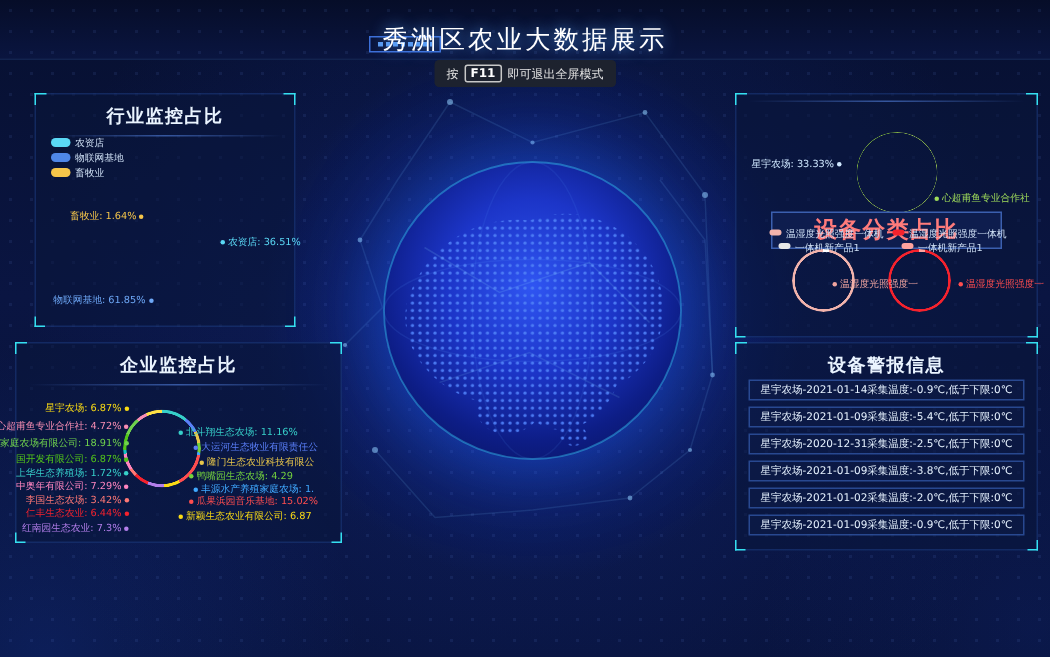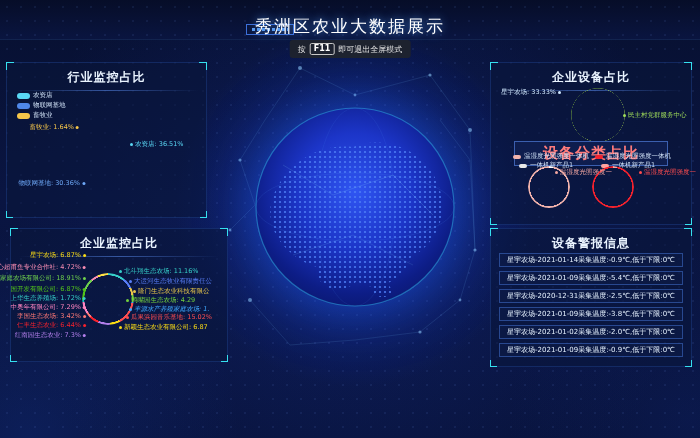--- a/index.html
+++ b/index.html
@@ -39,45 +39,45 @@
     border-top:1px solid #35e0f0;border-left:1px solid #35e0f0;}
   .panel::after{content:"";position:absolute;top:-1px;right:-1px;width:7px;height:7px;
     border-top:1px solid #35e0f0;border-right:1px solid #35e0f0;}
   .corner{position:absolute;width:7px;height:7px;}
   .corner.bl{left:-1px;bottom:-1px;border-left:1px solid #35e0f0;border-bottom:1px solid #35e0f0;}
   .corner.br{right:-1px;bottom:-1px;border-right:1px solid #35e0f0;border-bottom:1px solid #35e0f0;}
   .panel-title{margin-top:6px;text-align:center;font-size:12px;font-weight:bold;
     color:#eaf4ff;letter-spacing:1px;}
   .panel-rule{height:1px;margin:4px 8px 0;
     background:linear-gradient(90deg,transparent,rgba(90,140,240,.55),transparent);}
-  .industry-panel{left:6px;top:62px;width:201px;height:156px;}
+  .industry-panel{left:23px;top:62px;width:174px;height:156px;}
   .enterprise-panel{left:10px;top:228px;width:218px;height:134px;}
   .device-panel{left:490px;top:62px;width:202px;height:163px;}
   .alarm-panel{left:490px;top:228px;width:202px;height:139px;}
   
   .donut{position:absolute;border-radius:50%;}
   .industry-donut{left:58px;top:75px;width:58px;height:58px;}
   .enterprise-donut{left:71px;top:44px;width:52px;height:52px;}
   .device-donut{left:80px;top:25px;width:54px;height:54px;}
   .cat-donut-left{left:37px;top:103px;width:42px;height:42px;}
   .cat-donut-right{left:101px;top:103px;width:42px;height:42px;}
   
   .legend{position:absolute;}
   .industry-legend{left:10px;top:26px;}
-  .legend-row{display:flex;align-items:center;gap:3px;margin-top:3px;}
+  .legend-row{display:flex;align-items:flex-start;gap:3px;margin-top:3px;}
   .industry-legend .swatch{width:13px;height:6px;border-radius:3px;flex:none;}
   .legend-label{font-size:6.5px;color:#cfe0f5;white-space:nowrap;line-height:7px;}
   .cat-legend .swatch{width:8px;height:4px;border-radius:2px;flex:none;}
   .cat-legend .legend-row{margin-top:2px;}
   .cat-legend-left{left:22px;top:88px;}
   .cat-legend-right{left:104px;top:88px;}
   .cat-legend .legend-row:nth-child(2){margin-left:6px;}
   
   .chart-label{position:absolute;font-size:6.5px;white-space:nowrap;
-    display:flex;align-items:center;gap:2px;line-height:8px;}
+    display:flex;align-items:center;gap:2px;line-height:8px;margin-top:17px;}
   .lbl-dot{width:3px;height:3px;border-radius:50%;display:inline-block;flex:none;}
   
   .cat-badge{position:absolute;left:50%;top:78px;transform:translateX(-50%);
     border:1px solid rgba(90,140,240,.6);background:rgba(15,30,80,.9);
     color:#ff7b7b;font-size:15px;font-weight:bold;padding:2px 28px;
     letter-spacing:1px;white-space:nowrap;}
   
   .alarm-list{position:absolute;left:0;top:20px;width:100%;}
   .alarm-row{margin:4px 8px 0;height:14px;line-height:13px;text-align:center;
     font-size:7px;color:#e6f2ff;border:1px solid rgba(70,120,220,.5);
@@ -173,21 +173,21 @@
     <div class="corner br"></div>
   <div class="chart-label" style="color: rgb(246, 198, 74); top: 60px; left: 72px; transform: translateX(-100%);">
         <span>畜牧业: 1.64%</span>
         <span class="lbl-dot" style="background:#f6c64a"></span>
       </div>
       <div class="chart-label" style="color: rgb(90, 216, 245); top: 77px; left: 123px;">
         <span class="lbl-dot" style="background:#5ad8f5"></span>
         <span>农资店: 36.51%</span>
       </div>
       <div class="chart-label" style="color: rgb(110, 168, 247); top: 116px; left: 78px; transform: translateX(-100%);">
-        <span>物联网基地: 30.36%</span>
+        <span>物联网基地: 61.85%</span>
         <span class="lbl-dot" style="background:#6ea8f7"></span>
       </div>
     </div>
 
   <div class="panel enterprise-panel">
     <div class="panel-title">企业监控占比</div>
     <div class="panel-rule"></div>
     <div class="donut enterprise-donut" style="background: conic-gradient(rgb(54, 207, 201) 0deg, rgb(54, 207, 201) 39.1236deg, rgb(89, 126, 247) 39.1236deg, rgb(89, 126, 247) 63.6635deg, rgb(232, 198, 74) 63.6635deg, rgb(232, 198, 74) 81.1919deg, rgb(115, 209, 61) 81.1919deg, rgb(115, 209, 61) 96.2314deg, rgb(64, 169, 255) 96.2314deg, rgb(64, 169, 255) 99.7371deg, rgb(255, 77, 79) 99.7371deg, rgb(255, 77, 79) 152.393deg, rgb(250, 219, 20) 152.393deg, rgb(250, 219, 20) 176.477deg, rgb(179, 127, 235) 176.477deg, rgb(179, 127, 235) 202.068deg, rgb(245, 34, 45) 202.068deg, rgb(245, 34, 45) 224.645deg, rgb(255, 120, 117) 224.645deg, rgb(255, 120, 117) 236.635deg, rgb(255, 133, 192) 236.635deg, rgb(255, 133, 192) 262.191deg, rgb(19, 194, 194) 262.191deg, rgb(19, 194, 194) 268.221deg, rgb(82, 196, 26) 268.221deg, rgb(82, 196, 26) 292.305deg, rgb(111, 209, 77) 292.305deg, rgb(111, 209, 77) 319.369deg, rgb(247, 141, 179) 319.369deg, rgb(247, 141, 179) 335.916deg, rgb(255, 225, 69) 335.916deg, rgb(255, 225, 69) 360deg); mask: radial-gradient(circle, transparent 0px, transparent 64%, rgb(0, 0, 0) 65%, rgb(0, 0, 0) 100%);"></div>
     <div class="corner bl"></div>
     <div class="corner br"></div>
@@ -236,36 +236,35 @@
         <span>大运河生态牧业有限责任公</span>
       </div>
       <div class="chart-label" style="color: rgb(232, 198, 74); top: 58px; left: 122px;">
         <span class="lbl-dot" style="background:#e8c64a"></span>
         <span>隆门生态农业科技有限公</span>
       </div>
       <div class="chart-label" style="color: rgb(115, 209, 61); top: 67px; left: 115px;">
         <span class="lbl-dot" style="background:#73d13d"></span>
         <span>鸭嘴园生态农场: 4.29</span>
       </div>
-      <div class="chart-label" style="color: rgb(64, 169, 255); top: 76px; left: 118px; font-style: italic;">
+      <div class="chart-label" style="color: rgb(64, 169, 255); top: 76px; left: 118px;">
         <span class="lbl-dot" style="background:#40a9ff"></span>
         <span>丰源水产养殖家庭农场: 1.</span>
       </div>
       <div class="chart-label" style="color: rgb(255, 77, 79); top: 84px; left: 115px;">
         <span class="lbl-dot" style="background:#ff4d4f"></span>
         <span>瓜果浜园音乐基地: 15.02%</span>
       </div>
       <div class="chart-label" style="color: rgb(250, 219, 20); top: 94px; left: 108px;">
         <span class="lbl-dot" style="background:#fadb14"></span>
         <span>新颖生态农业有限公司: 6.87</span>
       </div>
     </div>
 
   <div class="panel device-panel">
-    <div class="panel-title">企业设备占比</div>
     <div class="panel-rule"></div>
     <div class="donut device-donut" style="background: conic-gradient(rgb(168, 216, 78) 0deg, rgb(168, 216, 78) 240.012deg, rgb(143, 201, 62) 240.012deg, rgb(143, 201, 62) 360deg); mask: radial-gradient(circle, transparent 0px, transparent 69%, rgb(0, 0, 0) 70%, rgb(0, 0, 0) 100%);"></div>
     <div class="cat-badge">设备分类占比</div>
     <div class="legend cat-legend cat-legend-left">
         <div class="legend-row">
           <span class="swatch" style="background:#f2b3ac"></span>
           <span class="legend-label">温湿度光照强度一体机</span>
         </div>
         <div class="legend-row">
           <span class="swatch" style="background:#e8e8e8"></span>
@@ -285,21 +284,21 @@
     <div class="donut cat-donut-left" style="background: conic-gradient(rgb(255, 255, 255) 0deg, rgb(255, 255, 255) 10.8deg, rgb(242, 179, 172) 10.8deg, rgb(242, 179, 172) 360deg); mask: radial-gradient(circle, transparent 0px, transparent 64%, rgb(0, 0, 0) 65%, rgb(0, 0, 0) 100%);"></div>
     <div class="donut cat-donut-right" style="background: conic-gradient(rgb(255, 163, 158) 0deg, rgb(255, 163, 158) 10.8deg, rgb(245, 34, 45) 10.8deg, rgb(245, 34, 45) 360deg); mask: radial-gradient(circle, transparent 0px, transparent 64%, rgb(0, 0, 0) 65%, rgb(0, 0, 0) 100%);"></div>
     <div class="corner bl"></div>
     <div class="corner br"></div>
   <div class="chart-label" style="color: rgb(208, 232, 255); top: 25px; left: 10px;">
         <span>星宇农场: 33.33%</span>
         <span class="lbl-dot" style="background:#d0e8ff"></span>
       </div>
       <div class="chart-label" style="color: rgb(159, 220, 90); top: 48px; left: 132px;">
         <span class="lbl-dot" style="background:#9fdc5a"></span>
-        <span>民主村党群服务中心</span>
+        <span>心超甫鱼专业合作社</span>
       </div>
       <div class="chart-label" style="color: rgb(240, 165, 160); top: 105px; left: 64px;">
         <span class="lbl-dot" style="background:#f0a5a0"></span>
         <span>温湿度光照强度一</span>
       </div>
       <div class="chart-label" style="color: rgb(255, 77, 79); top: 105px; left: 148px;">
         <span class="lbl-dot" style="background:#ff4d4f"></span>
         <span>温湿度光照强度一</span>
       </div>
     </div>

